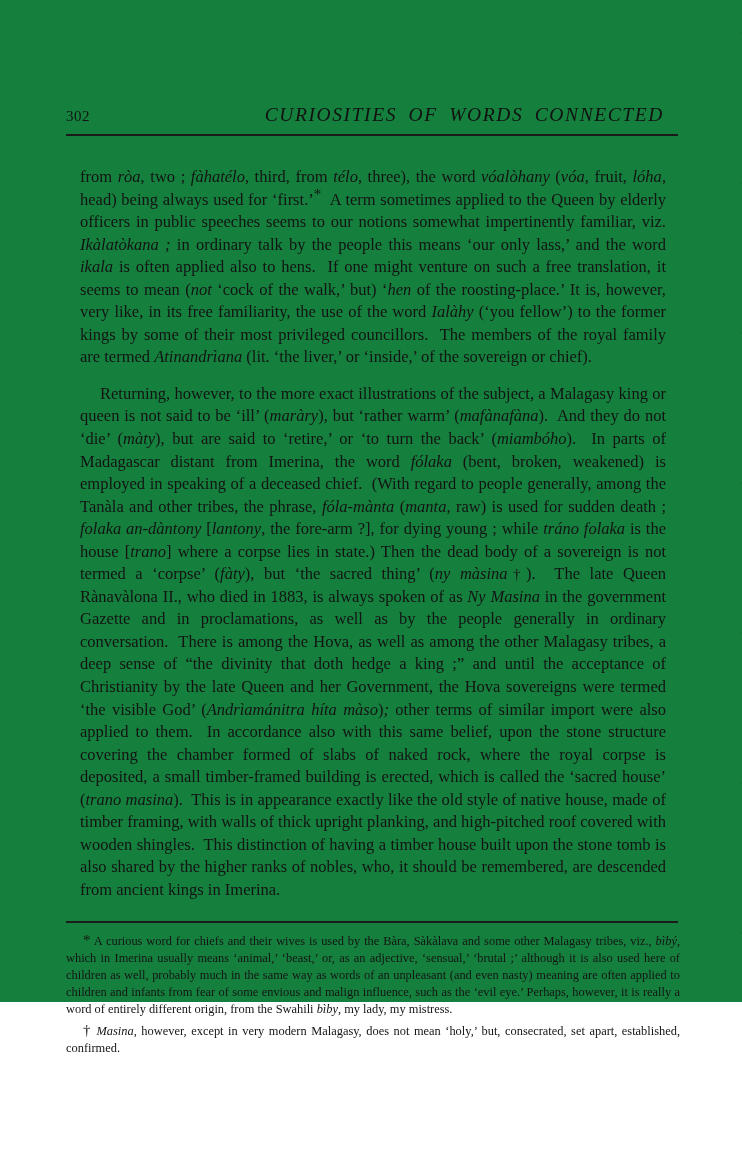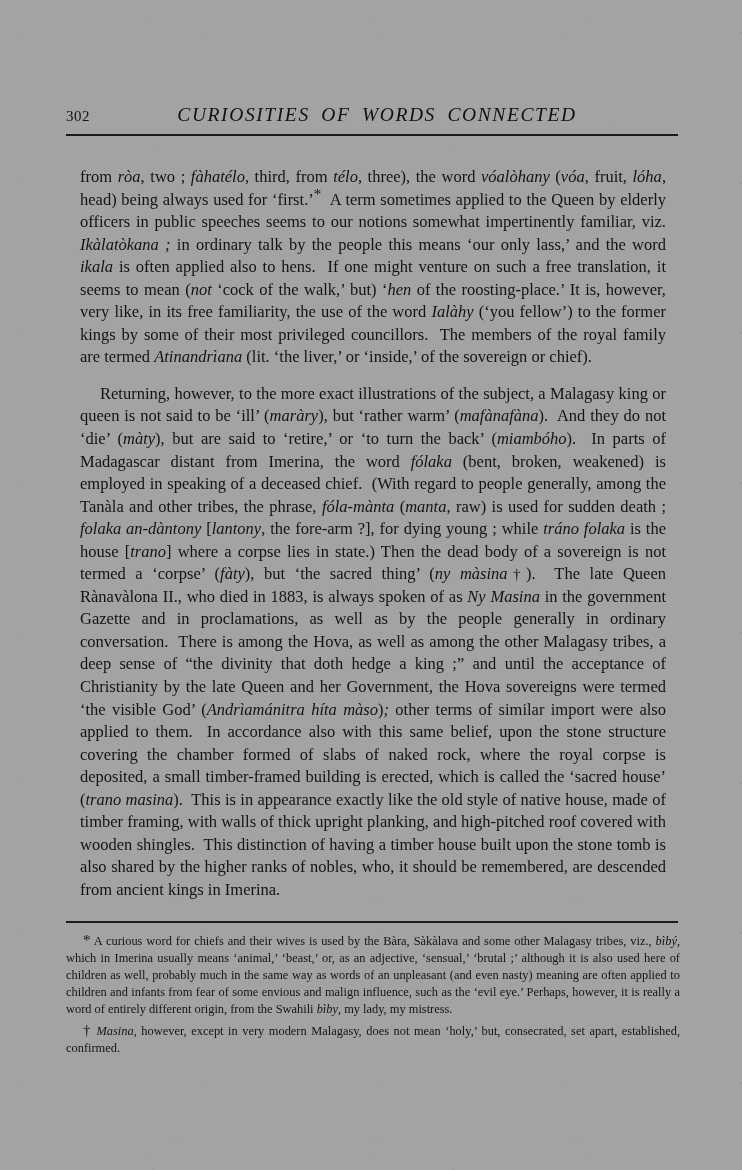--- a/index.html
+++ b/index.html
@@ -11,44 +11,44 @@
     width: 742px;
     height: 1170px;
     overflow: hidden;
     font-family: "Liberation Serif", "DejaVu Serif", serif;
     color: #121212;
   }
 
   .page {
     position: relative;
     width: 742px;
-    height: 1170px;
+    height: 1002px;
     box-sizing: border-box;
     padding: 0;
-    background: #a3a3a3;
+    background: #15803d;
   }
 
   
   .running-head {
     position: absolute;
     left: 66px;
     top: 104px;
     width: 612px;
     display: flex;
     align-items: baseline;
   }
   .folio {
     font-size: 15px;
     letter-spacing: 0.5px;
     font-family: "Liberation Serif", serif;
     color: #141414;
   }
   .head-title {
     flex: 1;
-    text-align: center;
+    text-align: right;
     font-style: italic;
     font-size: 19.5px;
     letter-spacing: 1.6px;
     word-spacing: 5px;
     color: #111111;
     padding-right: 14px;
   }
   .head-rule {
     position: absolute;
     left: 66px;

